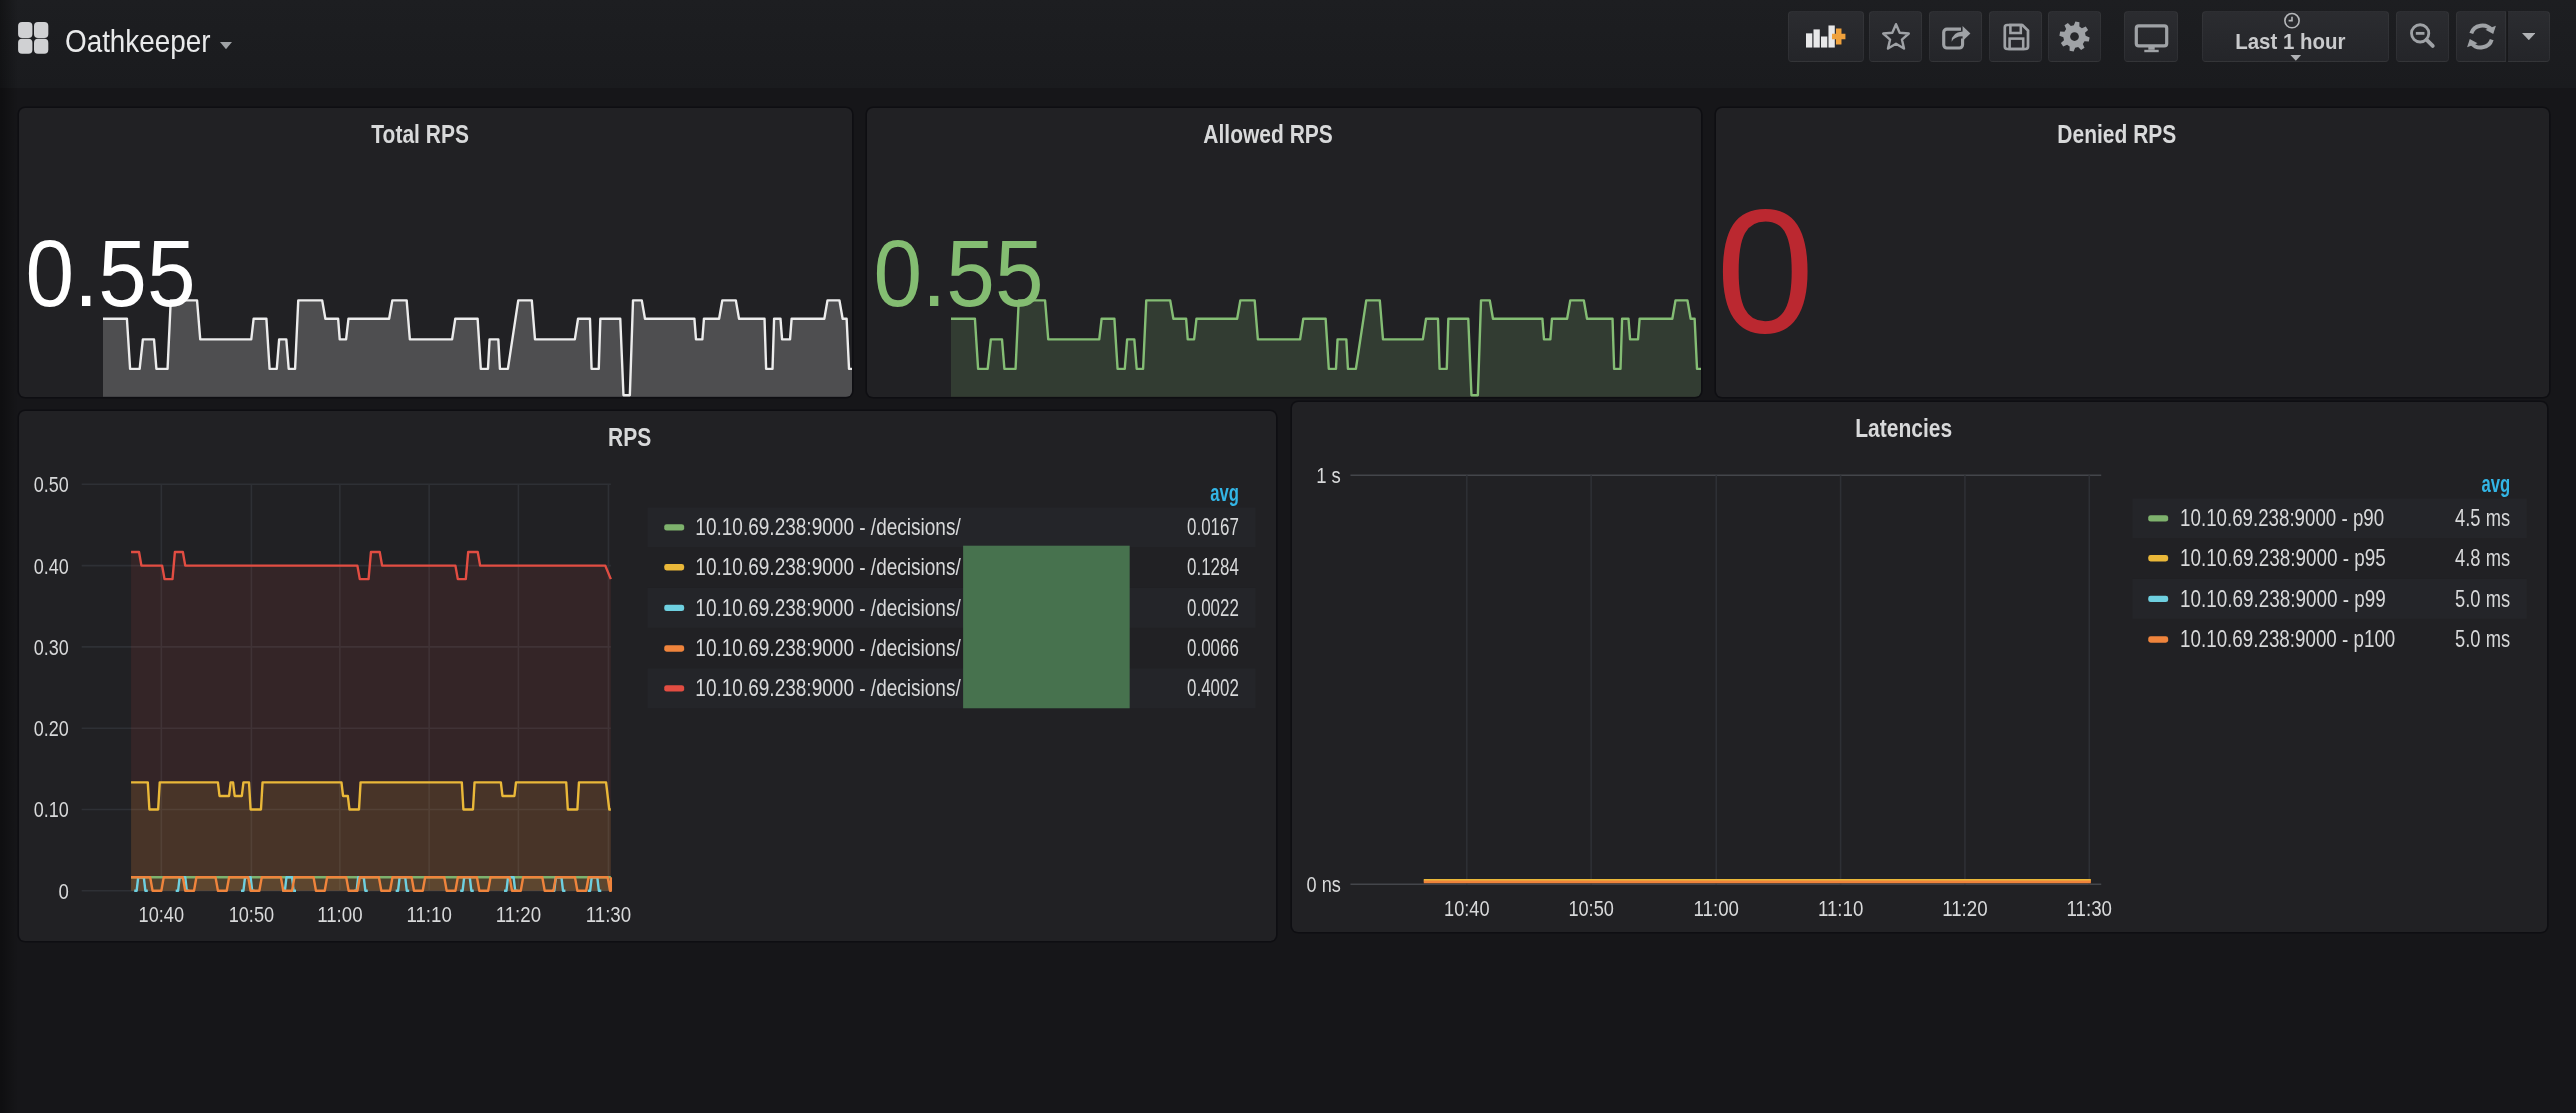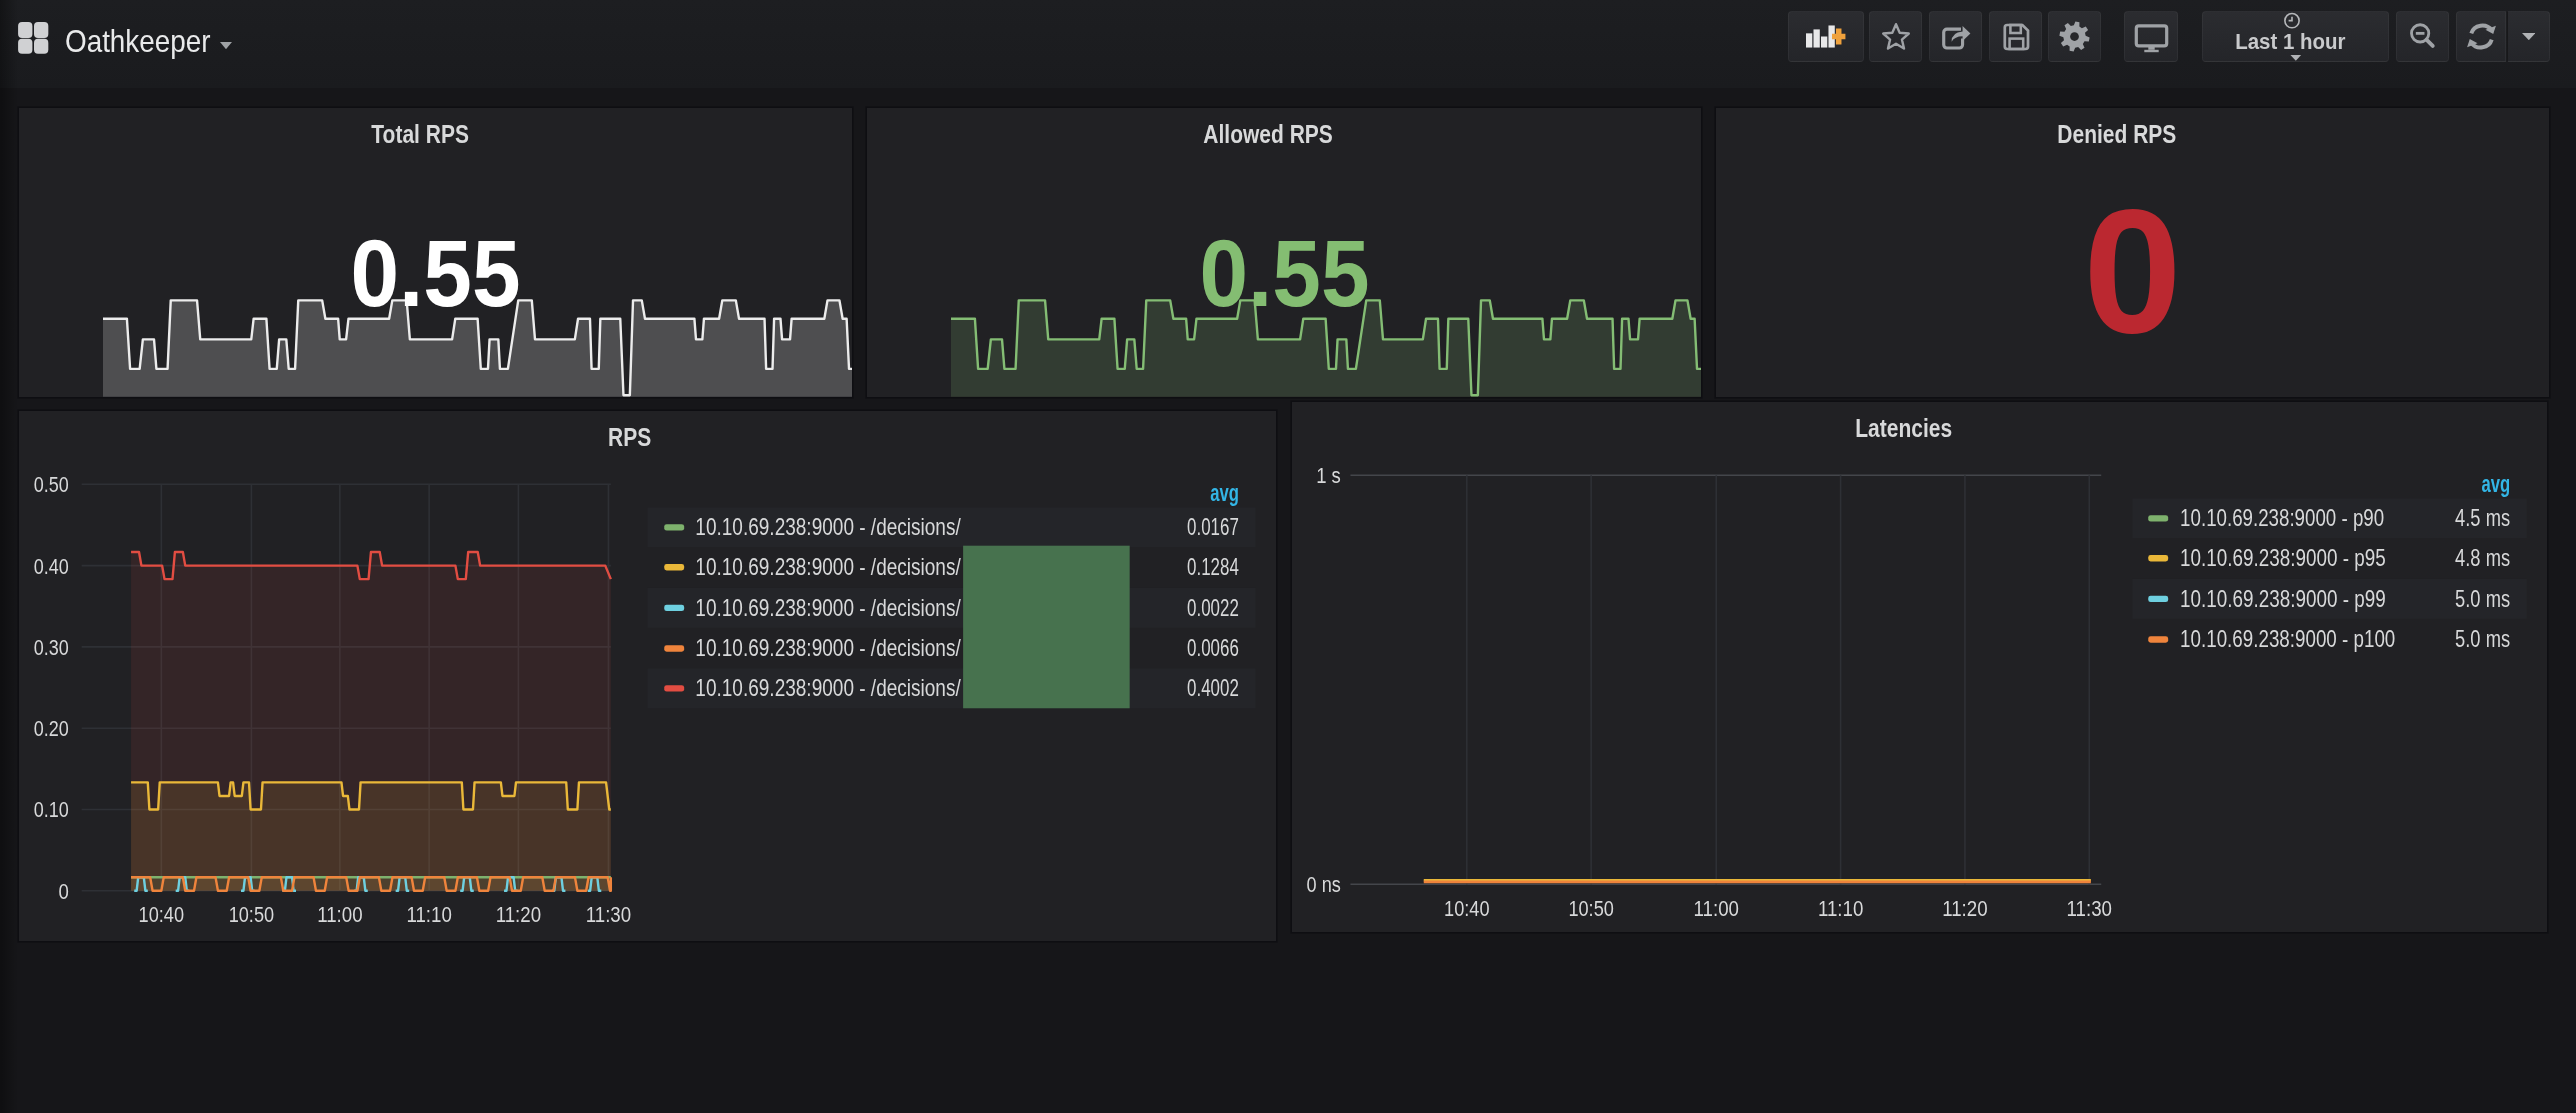--- a/index.html
+++ b/index.html
@@ -1,30 +1,30 @@
 <!DOCTYPE html>
 <html style="font-size:12.8px"><head><meta charset="utf-8">
 <style>
 * { margin:0; padding:0; box-sizing:border-box; }
 html,body { width:2576px; height:1113px; background:#161619; overflow:hidden;
   font-family:"Liberation Sans",sans-serif; }
 #navbar { position:absolute; left:0; top:0; width:2576px; height:88px;
   background:linear-gradient(180deg,#1d1e21 0%,#1a1b1e 100%);padding-left:16px; }
 #leftshade { position:absolute; left:0; top:0; width:17.5px; height:1113px;
   background:linear-gradient(90deg,rgba(0,0,0,0.35),rgba(0,0,0,0)); z-index:5; }
-.panel { position:absolute; background:#212124; border-radius:0; overflow:hidden;
+.panel { position:absolute; background:#212124; border-radius:6px; overflow:hidden;
   box-shadow:0 0 0 1.6px rgba(10,10,12,0.55); }
 .ptitle { position:absolute; top:12px; width:100%; text-align:center;
   font-weight:bold; font-size:25px; color:#d8d9da; }
 .ptitle span { display:inline-block; transform:scaleX(0.84); }
 .tbtn { position:absolute; top:11px; height:51px; border-radius:4px;
   background:linear-gradient(180deg,#2b2c30 0%,#242529 100%);
   border:0.8px solid rgba(255,255,255,0.045);
   display:flex; align-items:center; justify-content:center;flex-direction:column; }
-.bignum { position:absolute; width:100%; text-align:center; font-weight:bold; }
+.bignum { position:absolute; width:100%; font-weight:normal; }
 .bignum span { display:inline-block; transform:scaleX(0.93); }
 </style></head>
 <body>
 <div id="navbar">
   <svg width="32" height="35" viewBox="0 0 40 44" style="position:absolute;left:17.5px;top:21.5px">
     <rect x="0" y="0" width="18" height="20" rx="5" fill="#d0d1d3"></rect>
     <rect x="20" y="0" width="18" height="20" rx="5" fill="#d0d1d3"></rect>
     <rect x="0" y="21" width="18" height="19" rx="5" fill="#d0d1d3"></rect>
     <rect x="20" y="21" width="18" height="19" rx="5" fill="#d0d1d3"></rect>
   </svg>

